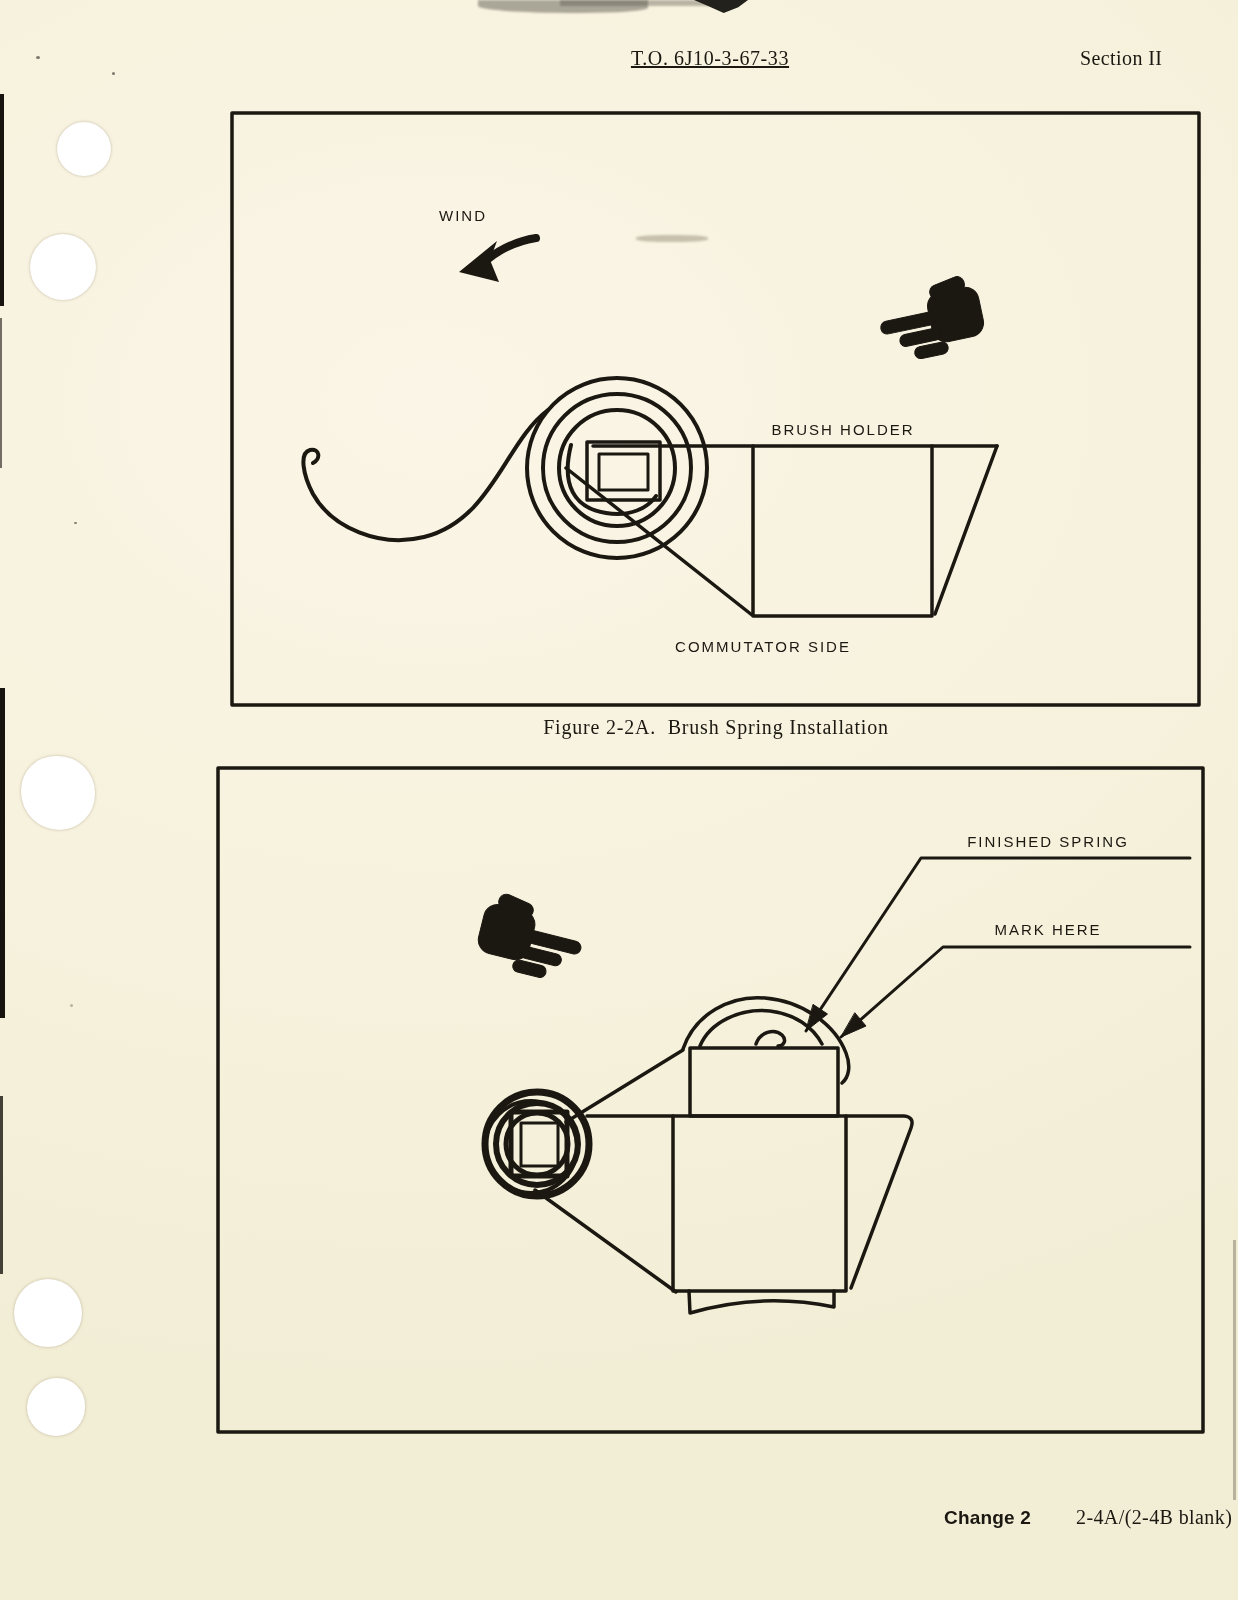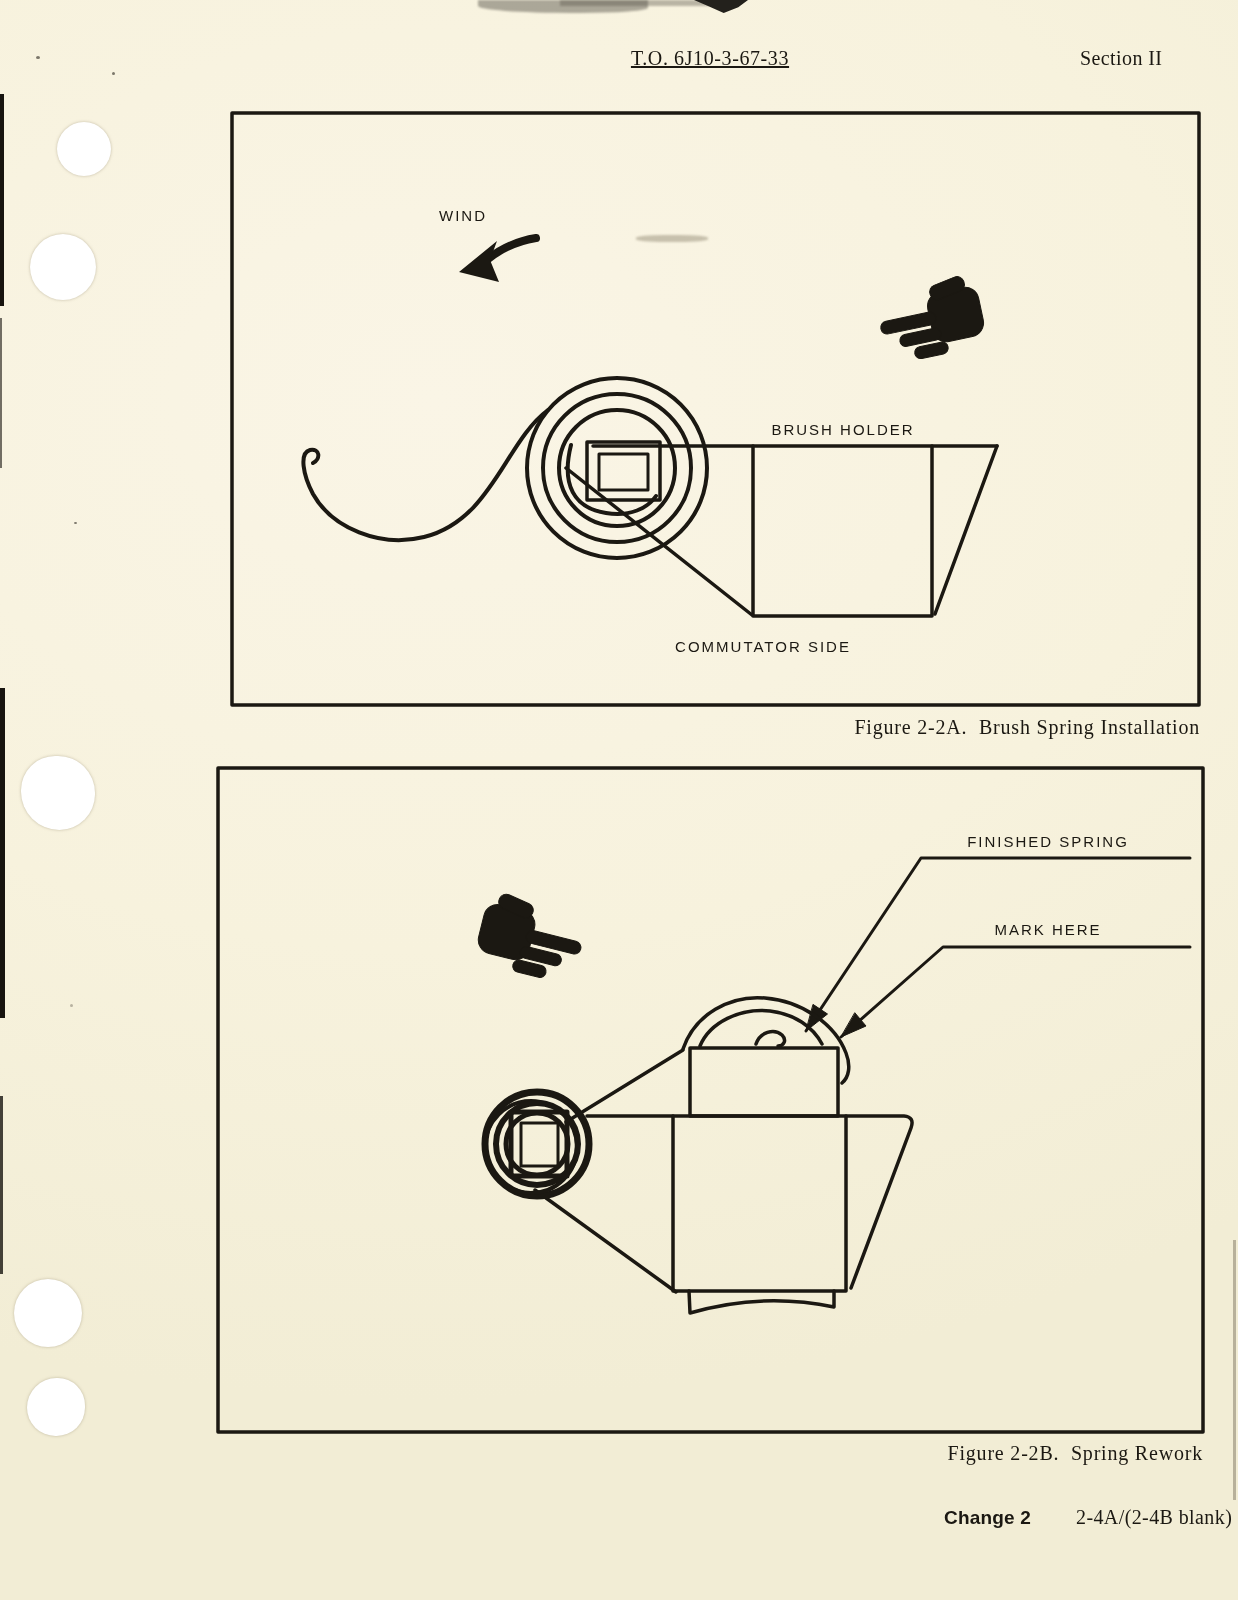--- a/index.html
+++ b/index.html
@@ -13,21 +13,21 @@
   }
   .hdr-to{
     position:absolute;left:232px;top:47px;width:956px;
     text-align:center;font-size:20px;letter-spacing:0.6px;text-decoration:underline;
   }
   .hdr-section{
     position:absolute;left:1080px;top:47px;width:132px;
     font-size:20px;letter-spacing:0.4px;
   }
   .caption{
-    position:absolute;text-align:right;font-size:20px;letter-spacing:0.8px;white-space:nowrap;
+    position:absolute;text-align:center;font-size:20px;letter-spacing:0.8px;white-space:nowrap;
   }
   .caption-a{left:232px;top:716px;width:968px;}
   .caption-b{left:218px;top:1442px;width:985px;}
   .ftr-change{
     position:absolute;left:944px;top:1507px;
     font-family:"Liberation Sans", sans-serif;font-weight:bold;font-size:19px;letter-spacing:0.2px;
   }
   .ftr-page{
     position:absolute;left:1076px;top:1506px;
     font-size:20px;letter-spacing:0.4px;white-space:nowrap;
@@ -160,18 +160,17 @@
 
       <g stroke-width="3.5">
         <path d="M 587,1116 L 904,1116 Q 915,1117 911,1128 L 851,1288"></path>
         <path d="M 673,1116 L 673,1291 L 846,1291 L 846,1116"></path>
         <path d="M 689,1291 L 690,1313 Q 762,1292 834,1307 L 834,1291"></path>
       </g>
     </g>
   </svg>
 
   <div class="caption caption-a">Figure 2-2A.&nbsp; Brush Spring Installation</div>
-  <div class="caption caption-b">Figure 2-2B.&nbsp; Spring Rework</div>
 
   <div class="ftr-change">Change 2</div>
   <div class="ftr-page">2-4A/(2-4B blank)</div>
 
 </div>
 
 </body></html>

